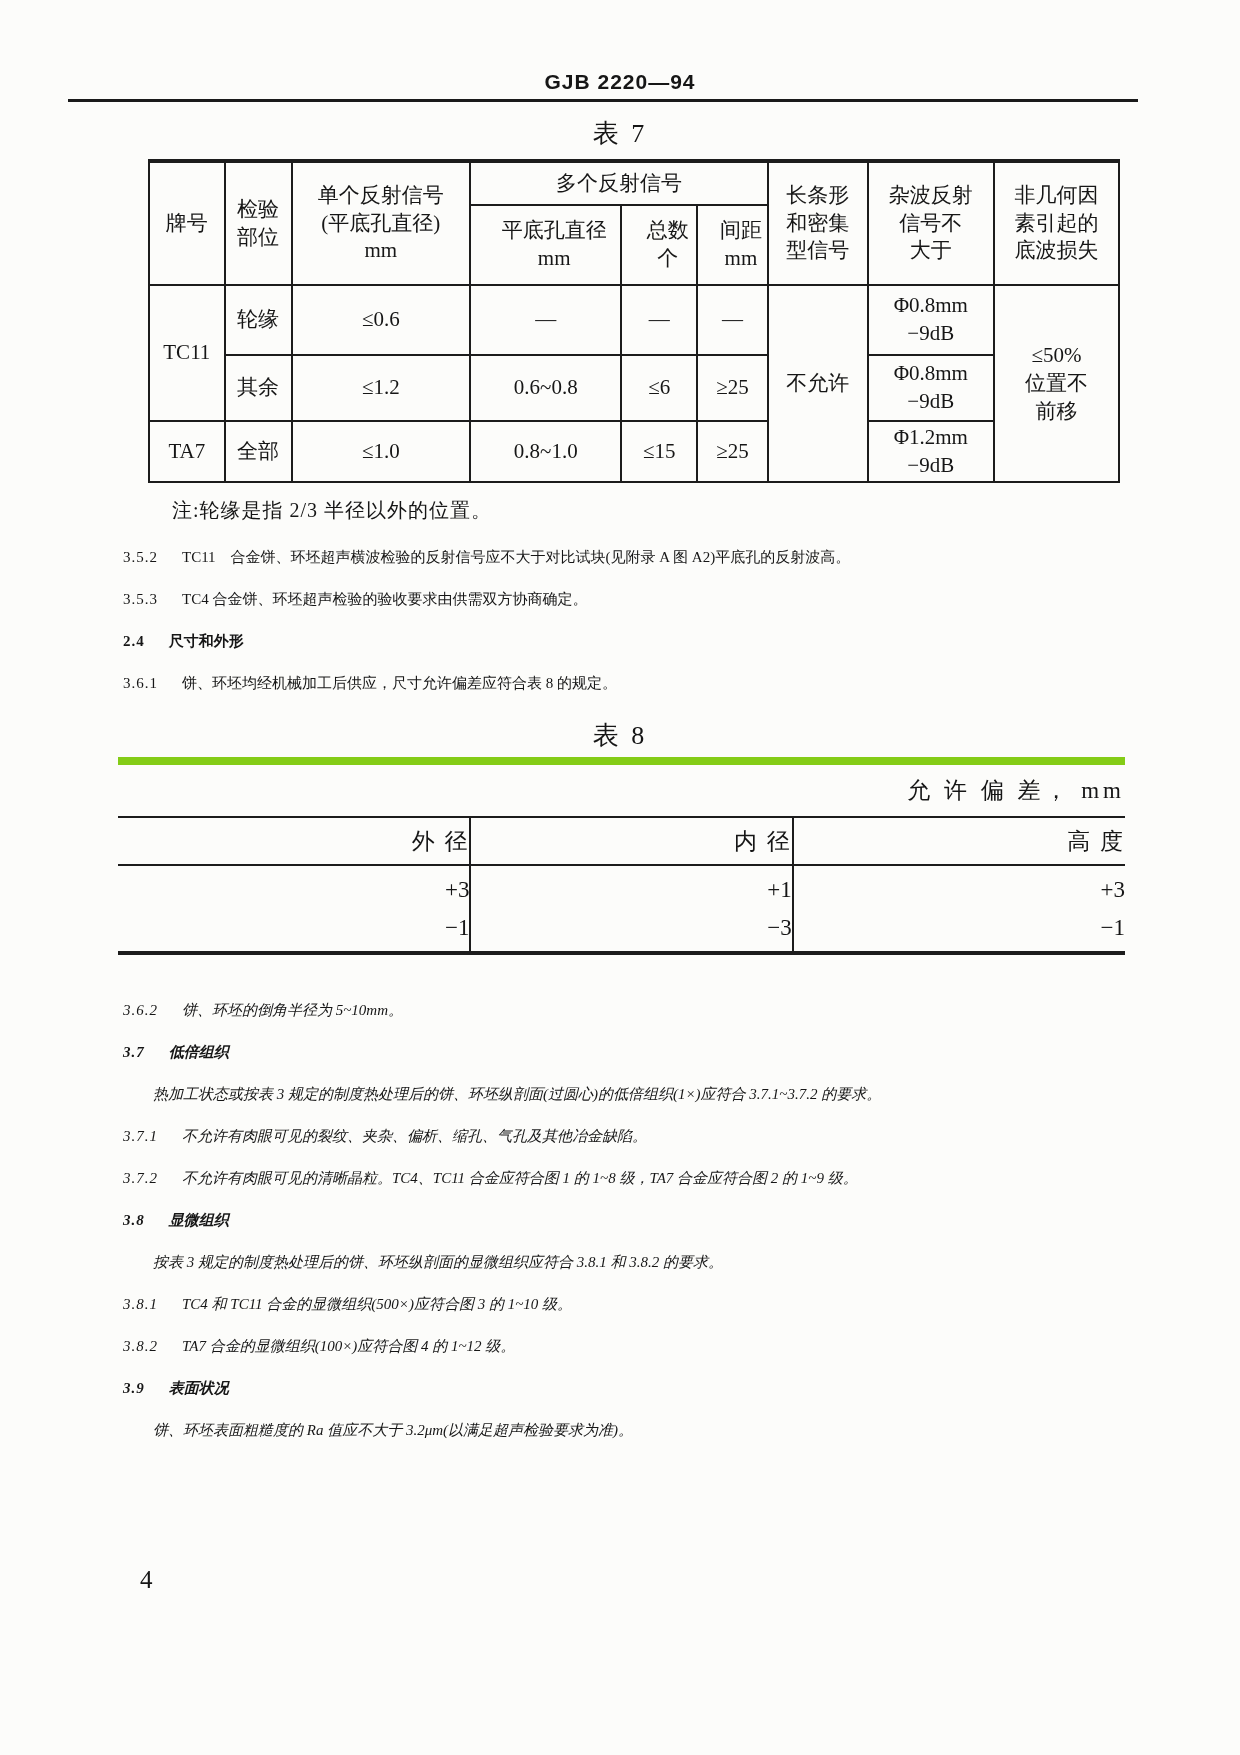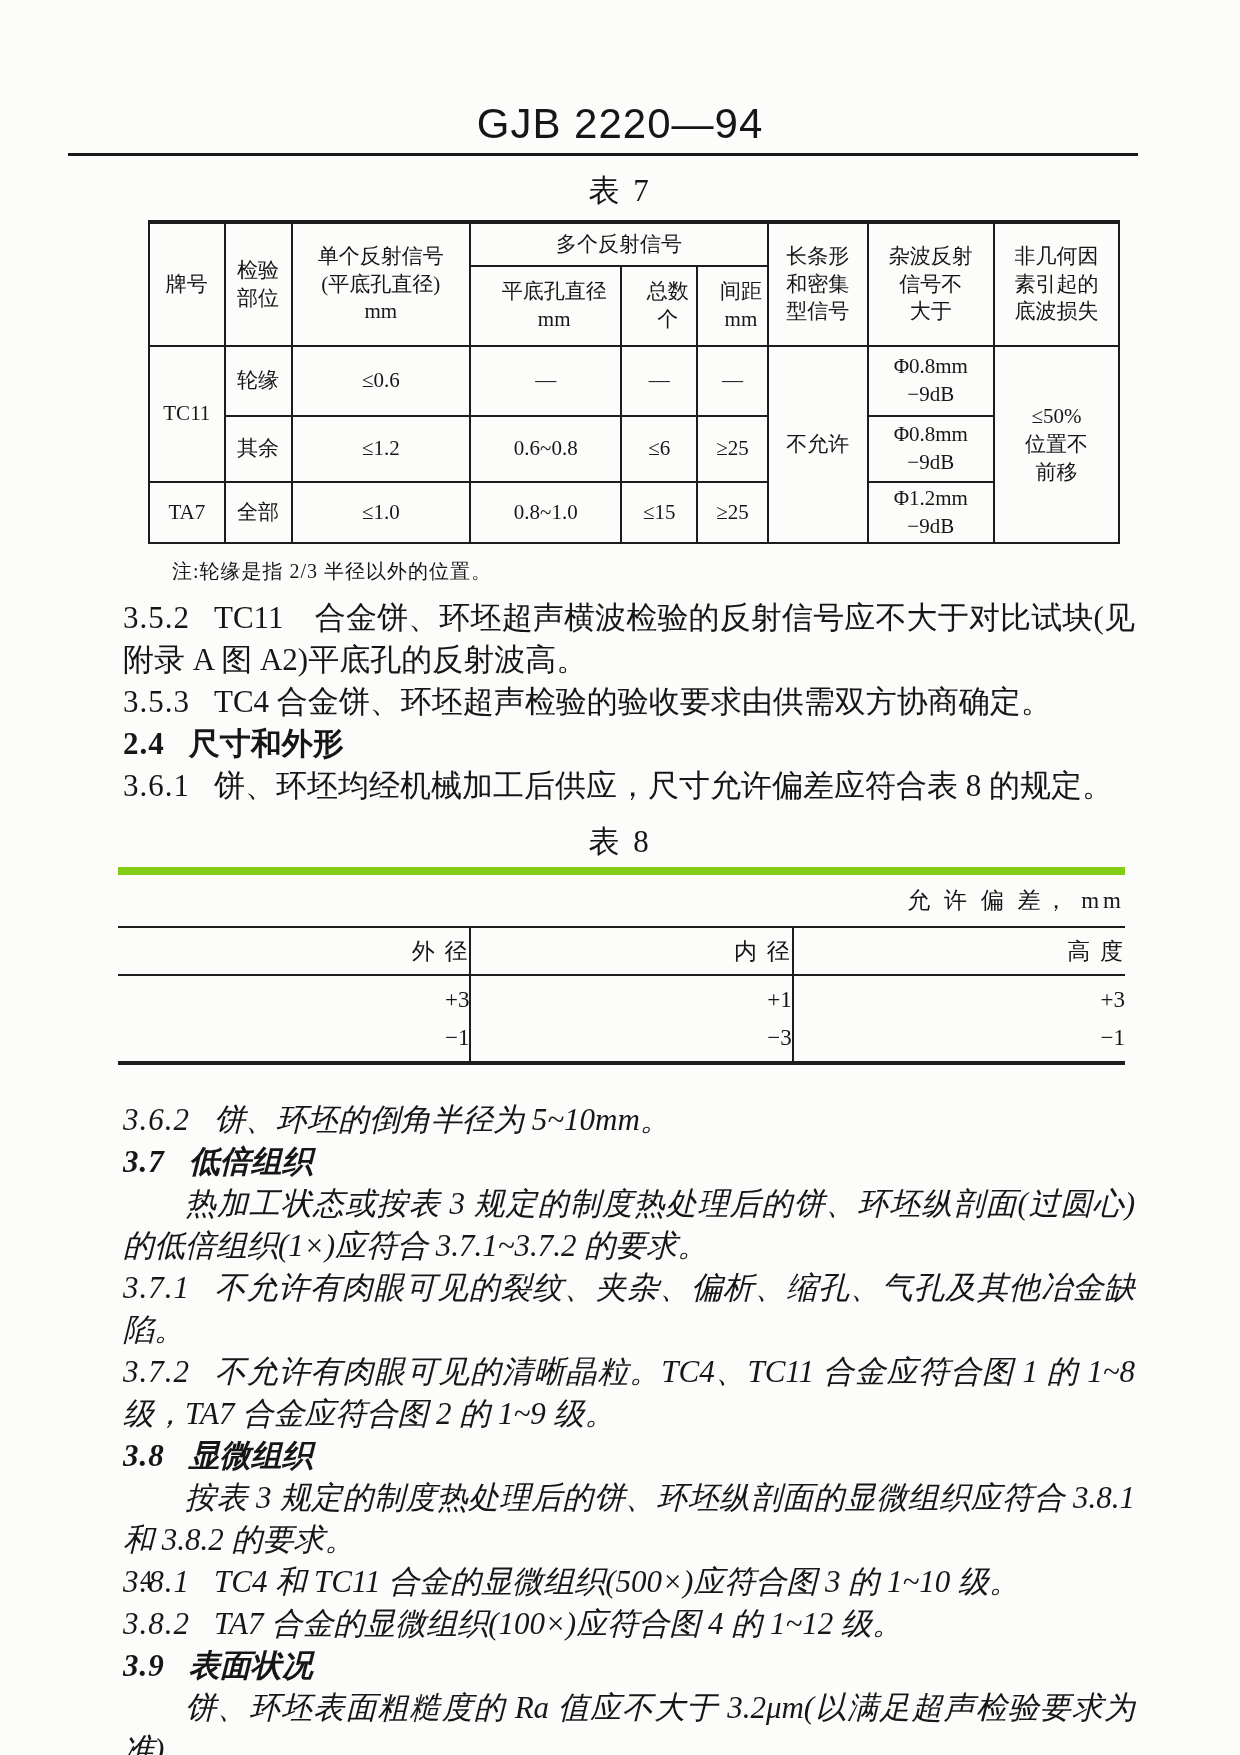--- a/index.html
+++ b/index.html
@@ -8,34 +8,34 @@
     position: relative;
     width: 1240px;
     height: 1755px;
     margin: 0 auto;
     background: #fcfcfa;
     color: #161616;
     font-family: "Liberation Serif", serif;
     overflow: hidden;
   }
   .doc-header {
-    padding-top: 100px;
+    padding-top: 70px;
     text-align: center;
     font-family: "Liberation Sans", sans-serif;
-    font-weight: normal;
-    font-size: 42px;
+    font-weight: bold;
+    font-size: 21px;
     letter-spacing: 1px;
   }
   .header-rule {
     border-top: 3px solid #1a1a1a;
     margin: 5px 102px 0 68px;
   }
   .tbl-caption {
     text-align: center;
-    font-size: 31px;
+    font-size: 26px;
     margin-top: 14px;
     letter-spacing: 3px;
   }
   
   table.t7 {
     margin: 8px 0 0 148px;
     width: 972px;
     border-collapse: collapse;
     table-layout: fixed;
     text-align: center;
@@ -55,21 +55,21 @@
   tr.t7-r2 td { height: 66px; }
   tr.t7-r3 td { height: 58px; }
   .note {
     margin: 14px 0 0 172px;
     font-size: 20px;
     letter-spacing: 1px;
   }
   
   .body-text {
     margin: 12px 105px 0 123px;
-    font-size: 31px;
+    font-size: 15px;
     text-align: justify;
   }
   p.para { line-height: 42px; }
   p.head { font-weight: bold; }
   p.indent { text-indent: 2em; }
   .sec-num { margin-right: 24px; letter-spacing: 1px; }
   
   table.t8 {
     margin: 4px 0 0 118px;
     width: 1007px;

